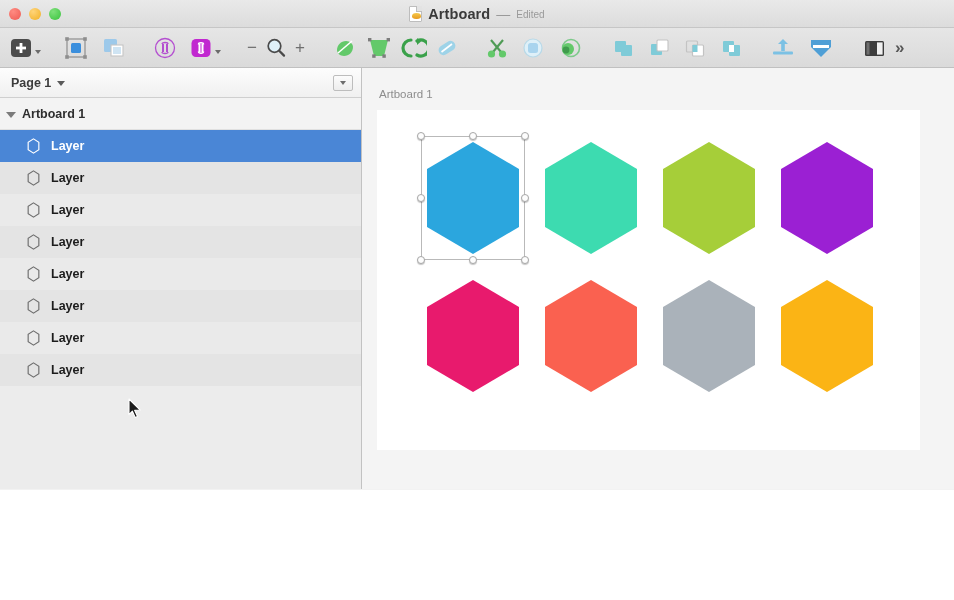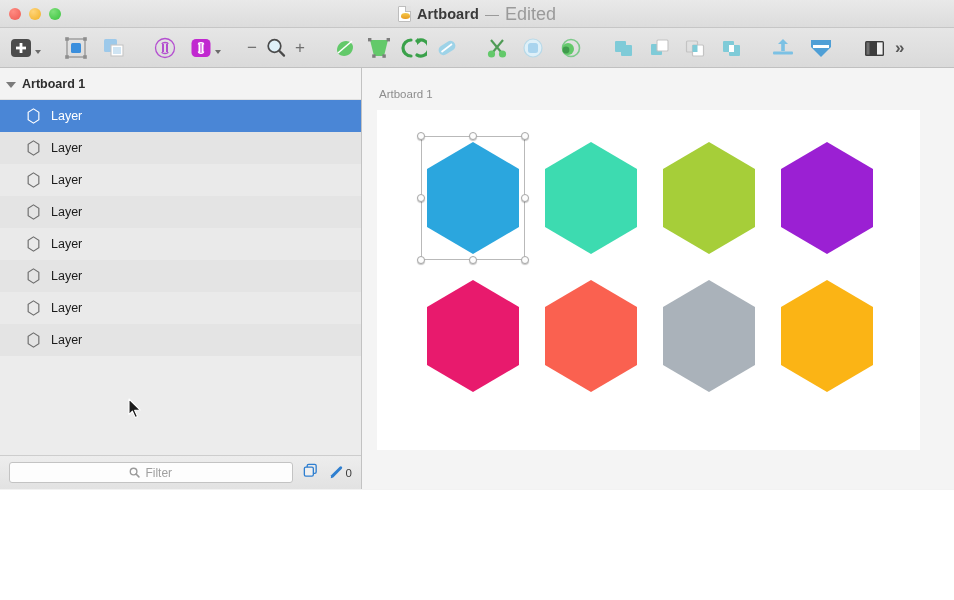--- a/index.html
+++ b/index.html
@@ -42,21 +42,21 @@
     width: 9px; height: 6px; border-radius: 50% 50% 45% 45%;
     background: linear-gradient(to bottom, #f5c84a, #e79b22);
   }
   .doc-icon::after {
     content: ""; position: absolute; right: -1px; top: -1px;
     width: 5px; height: 5px; background: #e3e3e3;
     border-left: 1px solid #bdbdbd; border-bottom: 1px solid #bdbdbd;
   }
   .title-name { font-size: 14.5px; font-weight: bold; color: #3a3a3a; letter-spacing: .1px; }
   .title-sep  { font-size: 14px; color: #9a9a9a; }
-  .title-state{ font-size: 18px; color: #9a9a9a; }
+  .title-state{ font-size: 10px; color: #9a9a9a; }
 
   
   .toolbar {
     position: relative; height: 40px;
     background: linear-gradient(to bottom, #e6e6e6 0%, #dadada 100%);
     border-bottom: 1px solid #c0c0c0;
     display: flex; align-items: center;
   }
   .tgroup { display: flex; align-items: center; }
   .tbtn {
@@ -118,21 +118,21 @@
     border-top: 6px solid #7b7b7b;
   }
   .artboard-label { font-size: 12.5px; font-weight: bold; color: #2e2e2e; }
 
   .layer-row {
     height: 32px; display: flex; align-items: center; padding-left: 26px; gap: 10px;
   }
   .layer-row.odd  { background: #eaeaea; }
   .layer-row.even { background: #e4e4e4; }
   .layer-row.selected { background: #4a86d6; }
-  .layer-label { font-size: 12.5px; font-weight: normal; color: #1c1c1c; }
+  .layer-label { font-size: 12.5px; font-weight: bold; color: #1c1c1c; }
   .layer-row.selected .layer-label { color: #ffffff; }
 
   .filter-bar {
     height: 34px; flex: none;
     background: linear-gradient(to bottom, #ededed, #e2e2e2);
     border-top: 1px solid #cdcdcd;
     display: flex; align-items: center; padding: 0 9px; gap: 9px;
   }
   .filter-field {
     flex: 1; height: 21px; border: 1px solid #c3c3c3; border-radius: 3px;
@@ -373,20 +373,28 @@
       <div class="tbtn" style="margin-left:6px">
         <span class="chev">»</span>
       </div>
     </div>
   </div>
 
   <div class="body">
 
     <div class="sidebar">
 
+      <div class="page-bar">
+        <span class="page-label">Page 1</span>
+        <span class="page-caret"></span>
+        <span class="page-spacer"></span>
+        <span class="page-menu-btn">
+          <span class="page-menu-caret"></span>
+        </span>
+      </div>
 
       <div class="tree">
         <div class="artboard-row">
           <span class="disclosure"></span>
           <span class="artboard-label">Artboard 1</span>
         </div>
         <div id="layer-list">
             <div class="layer-row selected">
               <svg width="15" height="16" viewBox="0 0 16 18">
                 <path d="M8 1l6 3.9v8.2L8 17l-6-3.9V4.9z" fill="none" stroke="#ffffff" stroke-width="1.3"></path>
@@ -431,41 +439,20 @@
             </div>
             <div class="layer-row even">
               <svg width="15" height="16" viewBox="0 0 16 18">
                 <path d="M8 1l6 3.9v8.2L8 17l-6-3.9V4.9z" fill="none" stroke="#6e6e6e" stroke-width="1.3"></path>
               </svg>
               <span class="layer-label">Layer</span>
             </div>
           </div>
       </div>
 
-      <div class="filter-bar">
-        <div class="filter-field">
-          <svg width="11" height="11" viewBox="0 0 12 12">
-            <circle cx="5" cy="5" r="3.6" fill="none" stroke="#9a9a9a" stroke-width="1.5"></circle>
-            <line x1="7.7" y1="7.7" x2="10.8" y2="10.8" stroke="#9a9a9a" stroke-width="1.7" stroke-linecap="round"></line>
-          </svg>
-          <span class="filter-placeholder">Filter</span>
-        </div>
-        <div>
-          <svg width="17" height="17" viewBox="0 0 18 18">
-            <rect x="5.5" y="2.5" width="9.5" height="9.5" rx="1.5" fill="none" stroke="#2f7fd0" stroke-width="1.4"></rect>
-            <rect x="2.5" y="5.5" width="9.5" height="9.5" rx="1.5" fill="#f0f0f0" stroke="#2f7fd0" stroke-width="1.4"></rect>
-          </svg>
-        </div>
-        <div style="display:flex;align-items:center">
-          <svg width="17" height="17" viewBox="0 0 18 18">
-            <path d="M3 15l2.5-.8L14.6 5.1a1.6 1.6 0 0 0 0-2.2 1.6 1.6 0 0 0-2.2 0L3.3 12z" fill="#2f7fd0"></path>
-          </svg>
-          <span class="pen-count">0</span>
-        </div>
-      </div>
     </div>
 
     <div class="canvas">
       <div class="artboard-title">Artboard 1</div>
       <div class="artboard">
         <div class="hex-grid" id="hex-grid">
             <div class="hex" style="left: 48px; top: 30px; width: 96px; height: 116px;"><svg width="96" height="116" viewBox="0 0 96 116">
                 <path d="M48 2 L94 29 L94 87 L48 114 L2 87 L2 29 Z" fill="#2BA6DE"></path>
               </svg></div>
             <div class="hex" style="left: 166px; top: 30px; width: 96px; height: 116px;"><svg width="96" height="116" viewBox="0 0 96 116">

